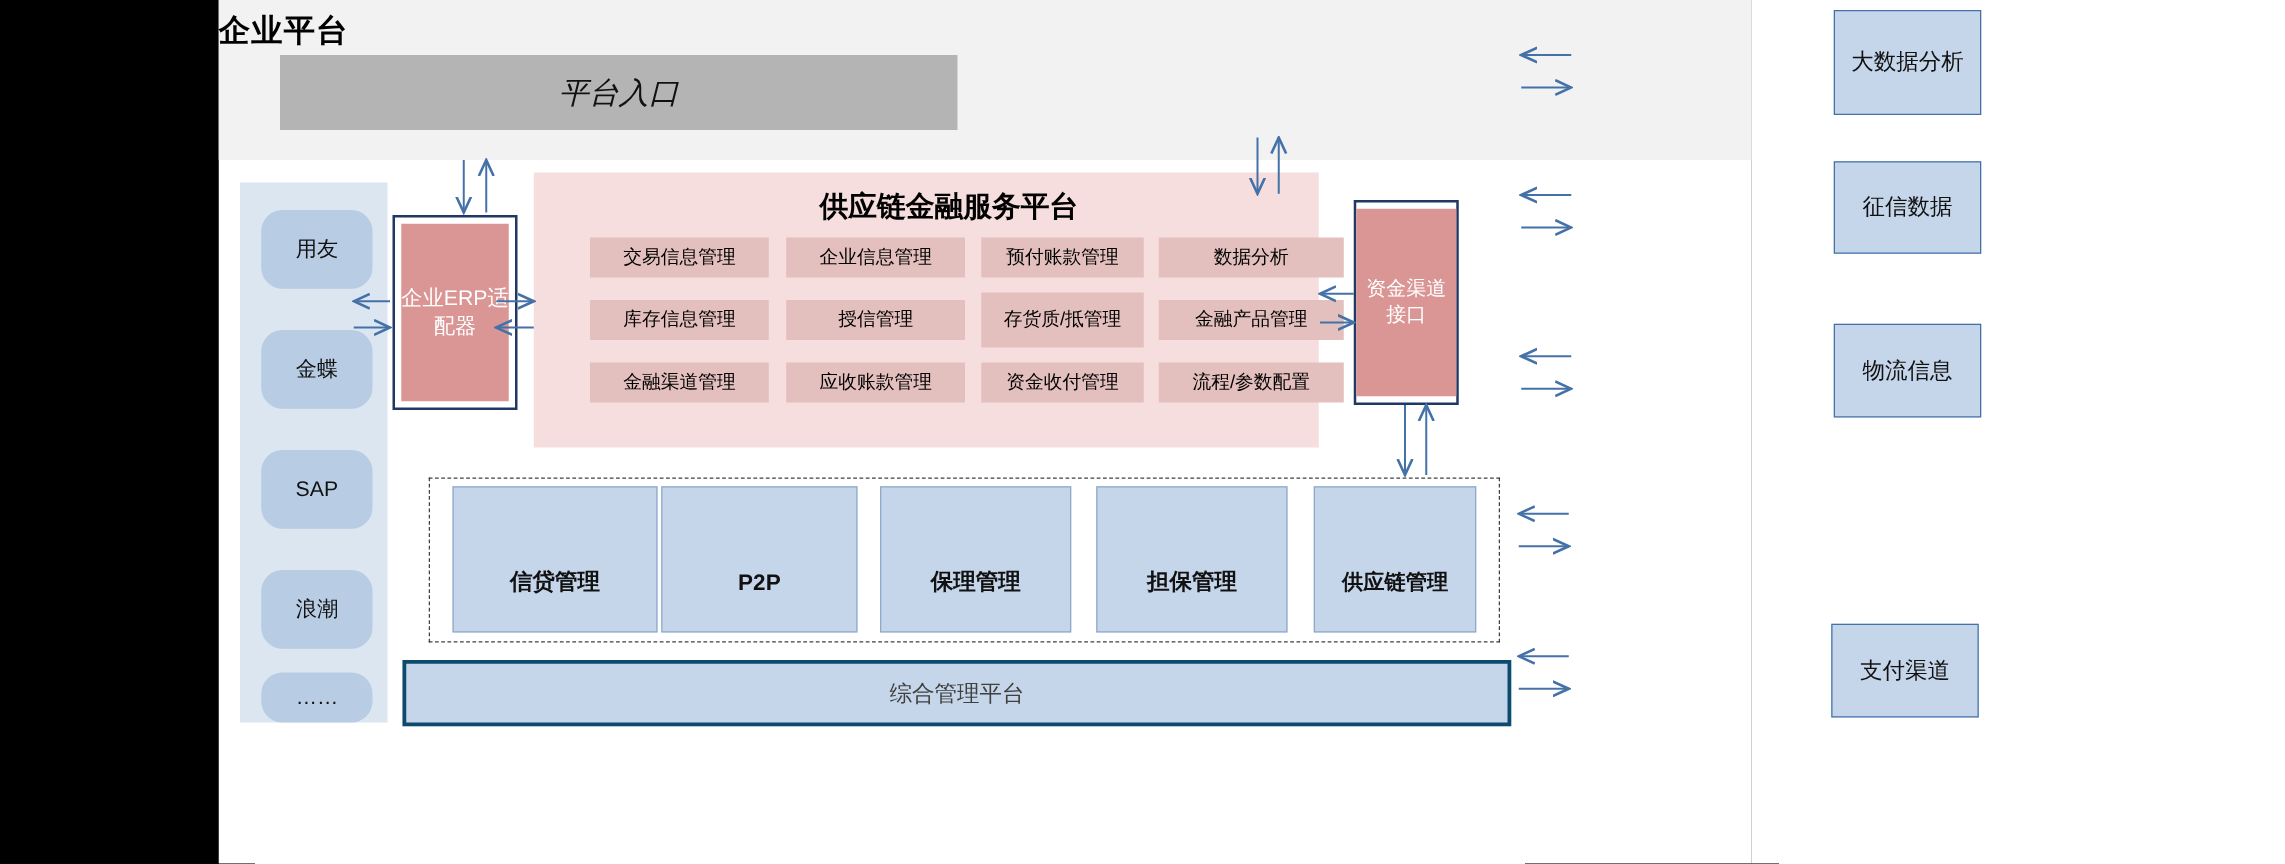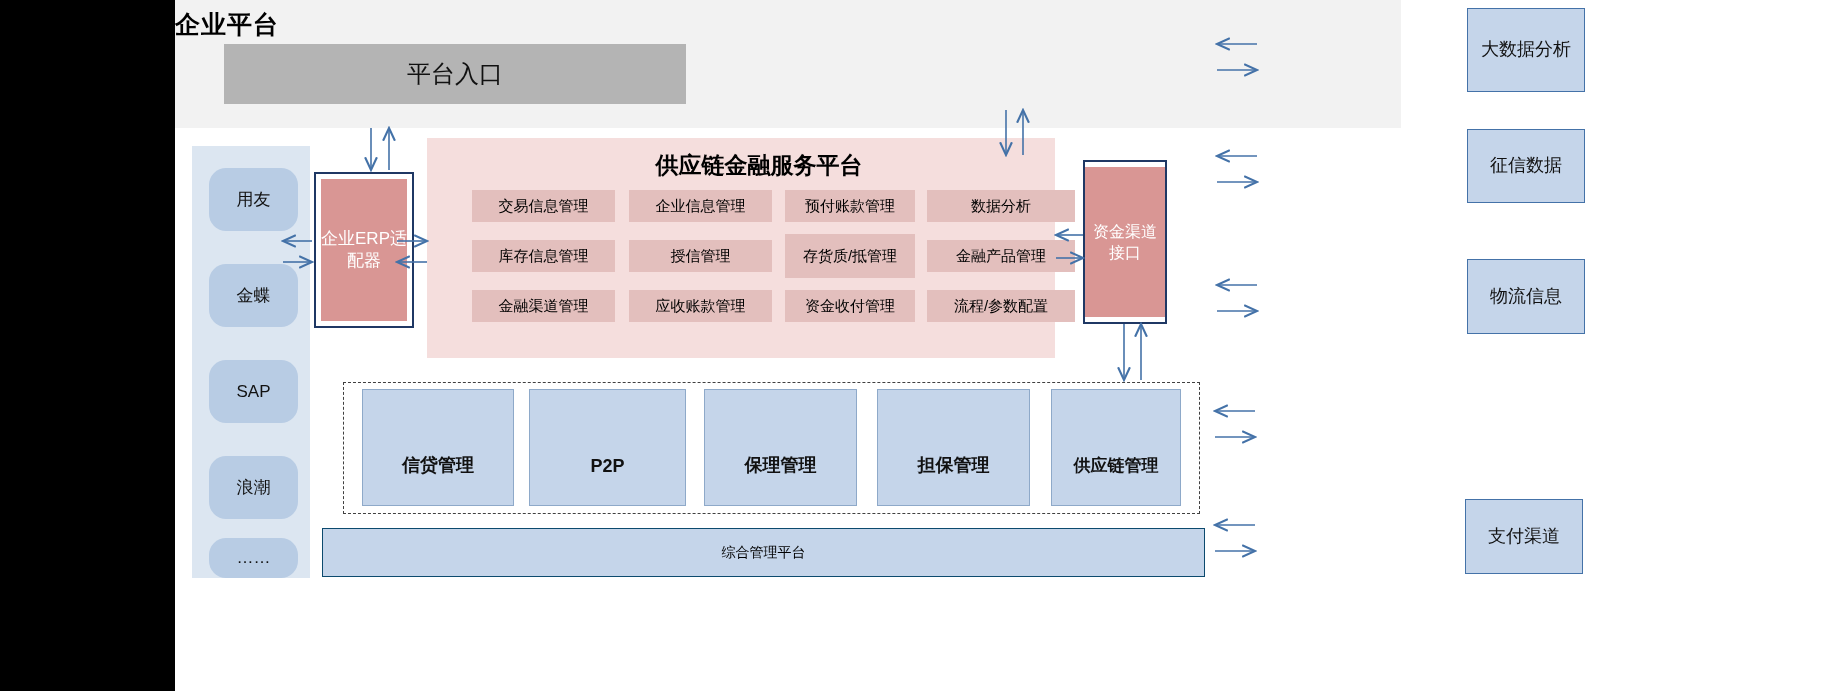--- a/index.html
+++ b/index.html
@@ -10,21 +10,21 @@
   .stage{position:absolute;left:175px;top:0;width:1226px;height:691px;background:#ffffff;}
   .right-strip{position:absolute;left:1401px;top:0;width:427px;height:691px;background:#ffffff;}
 
   
   .ent-band{position:absolute;left:0;top:0;width:1226px;height:128px;background:#f2f2f2;}
   .ent-title{position:absolute;left:0;top:8px;width:1226px;
              font-size:25px;font-weight:bold;color:#000;letter-spacing:1px;}
   .gray-box{position:absolute;top:44px;height:60px;background:#b4b4b4;
             display:flex;align-items:center;justify-content:center;
             font-size:24px;color:#111;}
-  .gb1{left:49px;width:462px;}
+  .gb1{left:49px;width:542px;font-style:italic;}
   .gb2{left:566px;width:392px;}
 
   
   .erp-col{position:absolute;left:17px;top:146px;width:118px;height:432px;background:#dce6f1;}
   .erp-item{position:absolute;left:17px;width:89px;height:63px;background:#b8cce4;
             display:flex;align-items:center;justify-content:center;font-size:17px;color:#111;border-radius:17px;}
 
   
   .vbox{position:absolute;border:2px solid #1f3864;background:#ffffff;
         display:flex;align-items:center;justify-content:center;}
@@ -43,22 +43,22 @@
 
   
   .biz-band{position:absolute;left:168px;top:382px;width:855px;height:130px;
             border:1px dashed #404040;}
   .biz-box{position:absolute;top:389px;height:117px;background:#c5d5ea;border:1px solid #8ea9c9;
            display:flex;align-items:flex-end;justify-content:center;
            font-size:18px;font-weight:bold;color:#111;padding-bottom:28px;box-sizing:border-box;}
 
   
   .mgmt{position:absolute;left:147px;top:528px;width:881px;height:47px;
-        background:#c5d5ea;border:1px solid #0c4a6e;
-        display:flex;align-items:center;justify-content:center;font-size:14px;color:#000000;}
+        background:#c5d5ea;border:3px solid #0c4a6e;
+        display:flex;align-items:center;justify-content:center;font-size:18px;color:#404040;}
 
   
   .src{position:absolute;width:116px;background:#c5d5ea;border:1px solid #4472a8;
        display:flex;align-items:center;justify-content:center;text-align:center;
        font-size:18px;color:#111;line-height:1.3;}
 
   
   svg.arrows{position:absolute;left:0;top:0;width:1828px;height:691px;pointer-events:none;}
 </style>
 </head>
@@ -102,21 +102,21 @@
       <div class="mod" style="left:358px;top:96px;width:130px;height:44px">存货质/抵管理</div>
       <div class="mod" style="left:500px;top:102px;width:148px;height:32px">金融产品管理</div>
 
       <div class="mod" style="left:45px;top:152px;width:143px;height:32px">金融渠道管理</div>
       <div class="mod" style="left:202px;top:152px;width:143px;height:32px">应收账款管理</div>
       <div class="mod" style="left:358px;top:152px;width:130px;height:32px">资金收付管理</div>
       <div class="mod" style="left:500px;top:152px;width:148px;height:32px">流程/参数配置</div>
     </div>
 
     <div class="biz-band"></div>
-    <div class="biz-box" style="left:187px;width:152px">信贷管理</div>
+    <div class="biz-box" style="left:187px;width:164px">信贷管理</div>
     <div class="biz-box" style="left:354px;width:157px">P2P</div>
     <div class="biz-box" style="left:529px;width:153px">保理管理</div>
     <div class="biz-box" style="left:702px;width:153px">担保管理</div>
     <div class="biz-box" style="left:876px;width:130px;font-size:17px">供应链管理</div>
 
     <div class="mgmt">综合管理平台</div>
   </div>
 
   <div class="right-strip">
     <div class="src" style="left:66px;top:8px;width:116px;height:82px">大数据分析</div>

